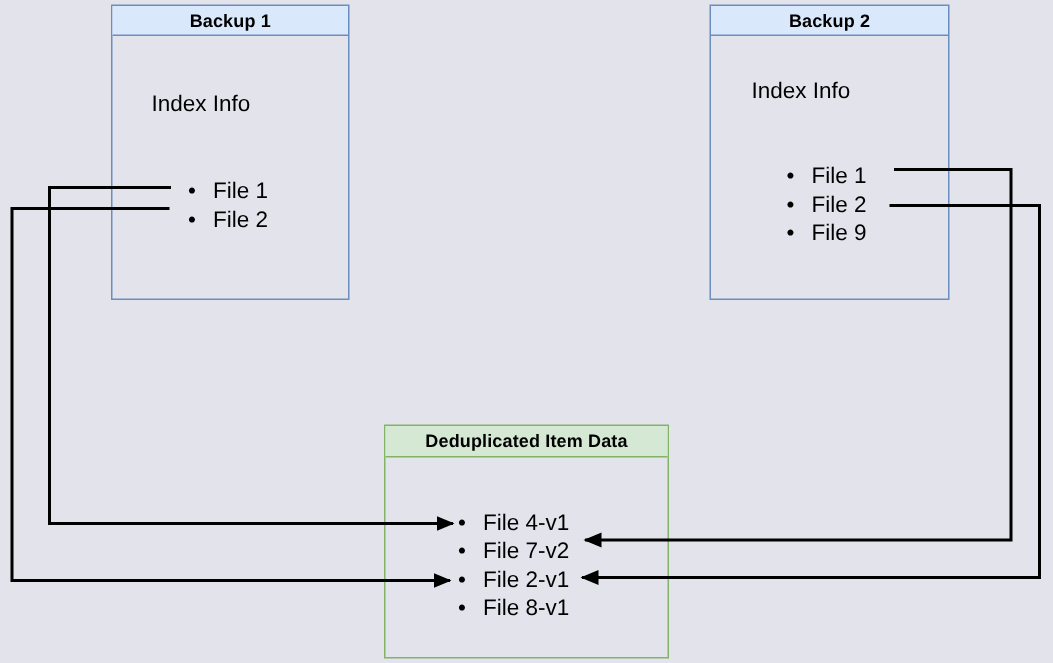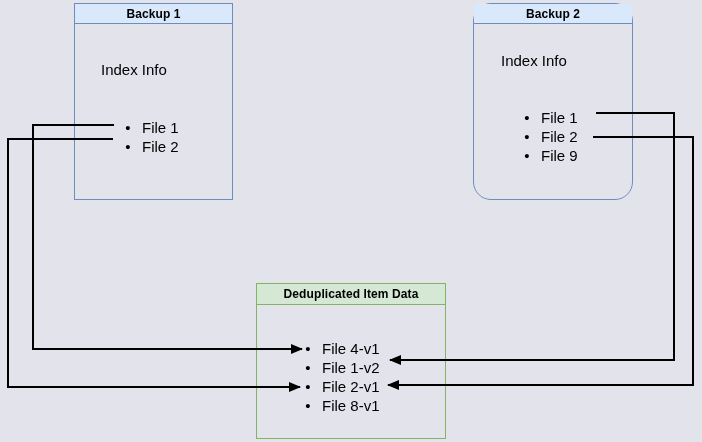--- a/index.html
+++ b/index.html
@@ -17,21 +17,21 @@
   .node-header.tall { height:21px; }
   .subtitle { position:absolute; font-size:15px; line-height:19px; white-space:nowrap; }
   .filelist { position:absolute; }
   .filelist .row { height:19px; display:flex; align-items:center; font-size:15px; white-space:nowrap; }
   .filelist .bullet { display:inline-block; width:14px; text-align:center; margin-right:7px; font-size:15px; }
   .wires { position:absolute; left:0; top:0; width:702px; height:442px; z-index:5; pointer-events:none; }
   .wires polyline { fill:none; stroke:#000000; stroke-width:2; }
 
   
   #backup1 { left:74px;  top:3px;   width:159px; height:197px; }
-  #backup2 { left:473px; top:3px;   width:160px; height:197px;border-radius:18px; }
+  #backup2 { left:473px; top:3px;   width:160px; height:197px; }
   #dedup   { left:256px; top:283px; width:190px; height:156px; }
 
   #backup1 .subtitle { left:26px; top:56px; }
   #backup1 .filelist { left:46px; top:114px; }
 
   #backup2 .subtitle { left:27px; top:47px; }
   #backup2 .filelist { left:46px; top:104px; }
 
   #dedup .filelist { left:44px; top:55px; }
 </style>
@@ -82,21 +82,21 @@
     <div class="node-header tall" style="background: rgb(213, 232, 212); border-bottom-color: rgb(130, 179, 102);">
       <span>Deduplicated Item Data</span>
     </div>
     <div class="filelist">
         <div class="row">
           <span class="bullet">•</span>
           <span>File 4-v1</span>
         </div>
         <div class="row">
           <span class="bullet">•</span>
-          <span>File 1-v2</span>
+          <span>File 7-v2</span>
         </div>
         <div class="row">
           <span class="bullet">•</span>
           <span>File 2-v1</span>
         </div>
         <div class="row">
           <span class="bullet">•</span>
           <span>File 8-v1</span>
         </div>
       </div>

